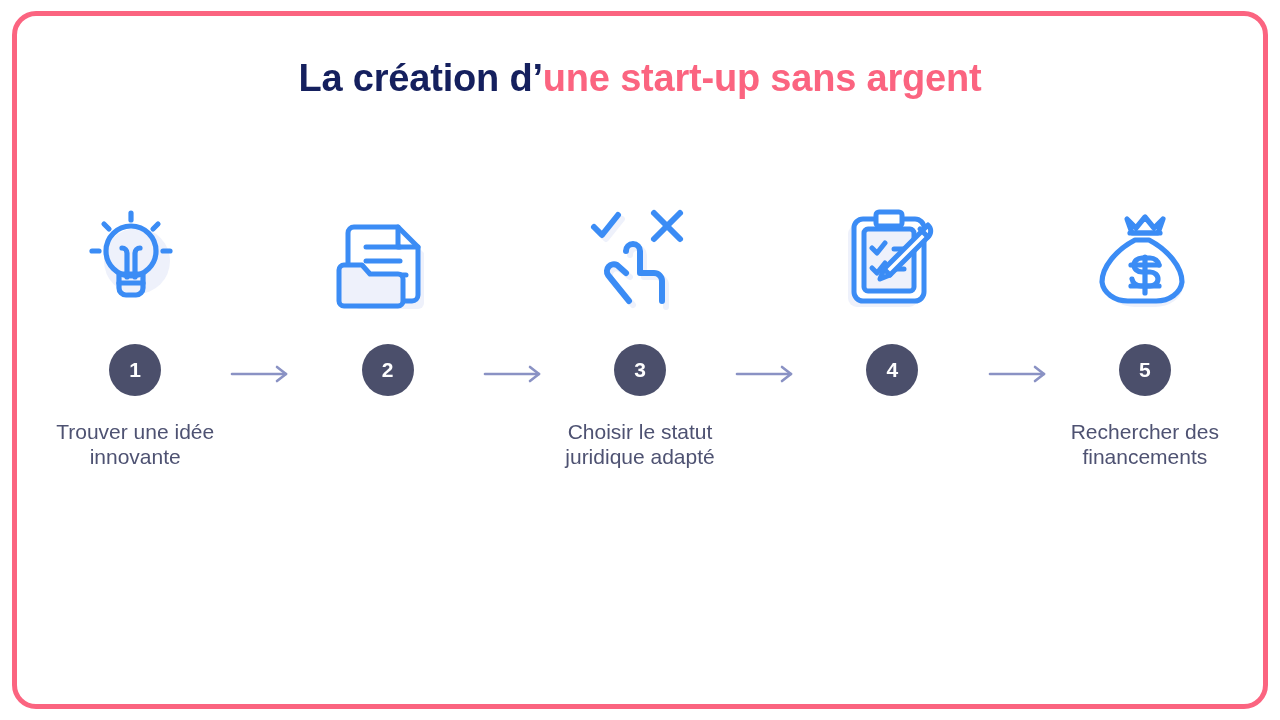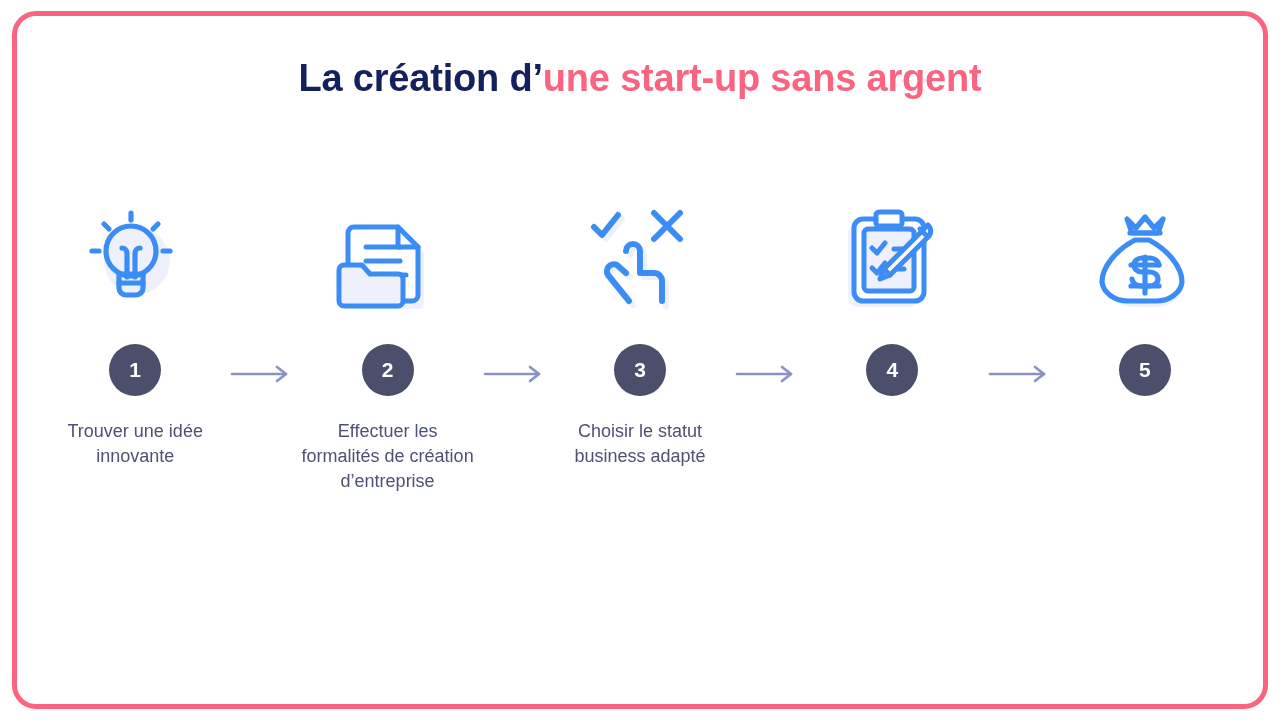--- a/index.html
+++ b/index.html
@@ -82,21 +82,21 @@
     display: flex;
     align-items: center;
     justify-content: center;
     margin-top: 29px;
   }
 
   .caption {
     margin-top: 23px;
     text-align: center;
     color: #4e5272;
-    font-size: 18px;
+    font-size: 21px;
     line-height: 25px;
     width: 182px;
   }
 
   
   .arrow {
     width: 62px;
     flex: none;
     margin-top: 169px;
   }
@@ -165,21 +165,20 @@
             <path d="M22 28 h44 l20 20 v48 a6 6 0 0 1 -6 6 h-58 a6 6 0 0 1 -6 -6 V34 a6 6 0 0 1 6 -6 z" fill="#ffffff"></path>
             <path d="M66 28 v20 h20"></path>
             <path d="M34 48 h34"></path>
             <path d="M34 62 h34"></path>
             <path d="M34 76 h40"></path>
             <path d="M12 66 h18 l8 9 h28 a5 5 0 0 1 5 5 v22 a5 5 0 0 1 -5 5 H12 a5 5 0 0 1 -5 -5 V71 a5 5 0 0 1 5 -5 z" fill="#eef1fb"></path>
           </g>
         </svg>
       </div>
       <div class="badge">2</div>
-      <div class="caption">Effectuer les formalités de création d’entreprise</div>
     </div>
 
     <div class="arrow">
       <svg width="62" height="20" viewBox="0 0 62 20">
         <g fill="none" stroke="#8a92c4" stroke-width="2.6" stroke-linecap="round" stroke-linejoin="round">
           <path d="M2 10 H56"></path>
           <path d="M47 3 L56 10 L47 17"></path>
         </g>
       </svg>
     </div>
@@ -195,21 +194,21 @@
           <g fill="none" stroke="#3b8cf5" stroke-width="6" stroke-linecap="round" stroke-linejoin="round">
             <path d="M10 28 L18 36 L34 16"></path>
             <path d="M70 14 L96 40"></path>
             <path d="M96 14 L70 40"></path>
             <path d="M42 52 a7 7 0 0 1 14 0 v22 h14 a8 8 0 0 1 8 8 v20"></path>
             <path d="M42 74 l-9 -8 a7 7 0 0 0 -9 10 l21 26"></path>
           </g>
         </svg>
       </div>
       <div class="badge">3</div>
-      <div class="caption">Choisir le statut business adapté</div>
+      <div class="caption">Choisir le statut juridique adapté</div>
     </div>
 
     <div class="arrow">
       <svg width="62" height="20" viewBox="0 0 62 20">
         <g fill="none" stroke="#8a92c4" stroke-width="2.6" stroke-linecap="round" stroke-linejoin="round">
           <path d="M2 10 H56"></path>
           <path d="M47 3 L56 10 L47 17"></path>
         </g>
       </svg>
     </div>
@@ -253,17 +252,18 @@
             <path d="M41 34 h30"></path>
             <path d="M46 41 c-19 10 -33 27 -33 42 a26 21 0 0 0 26 19 h28 a26 21 0 0 0 26 -19 c0 -15 -14 -32 -33 -42 z" fill="#ffffff"></path>
             <path d="M56 58 v36"></path>
             <path d="M70 66 a9 8 0 0 0 -9 -7 h-8 a8 7 0 0 0 0 14 h8 a8 7 0 0 1 0 14 h-9 a9 8 0 0 1 -9 -7"></path>
             <path d="M42 66 h28"></path>
             <path d="M42 87 h28"></path>
           </g>
         </svg>
       </div>
       <div class="badge">5</div>
+      <div class="caption">Rechercher des financements</div>
     </div>
 
   </div>
 
 </div>
 
 </body></html>

